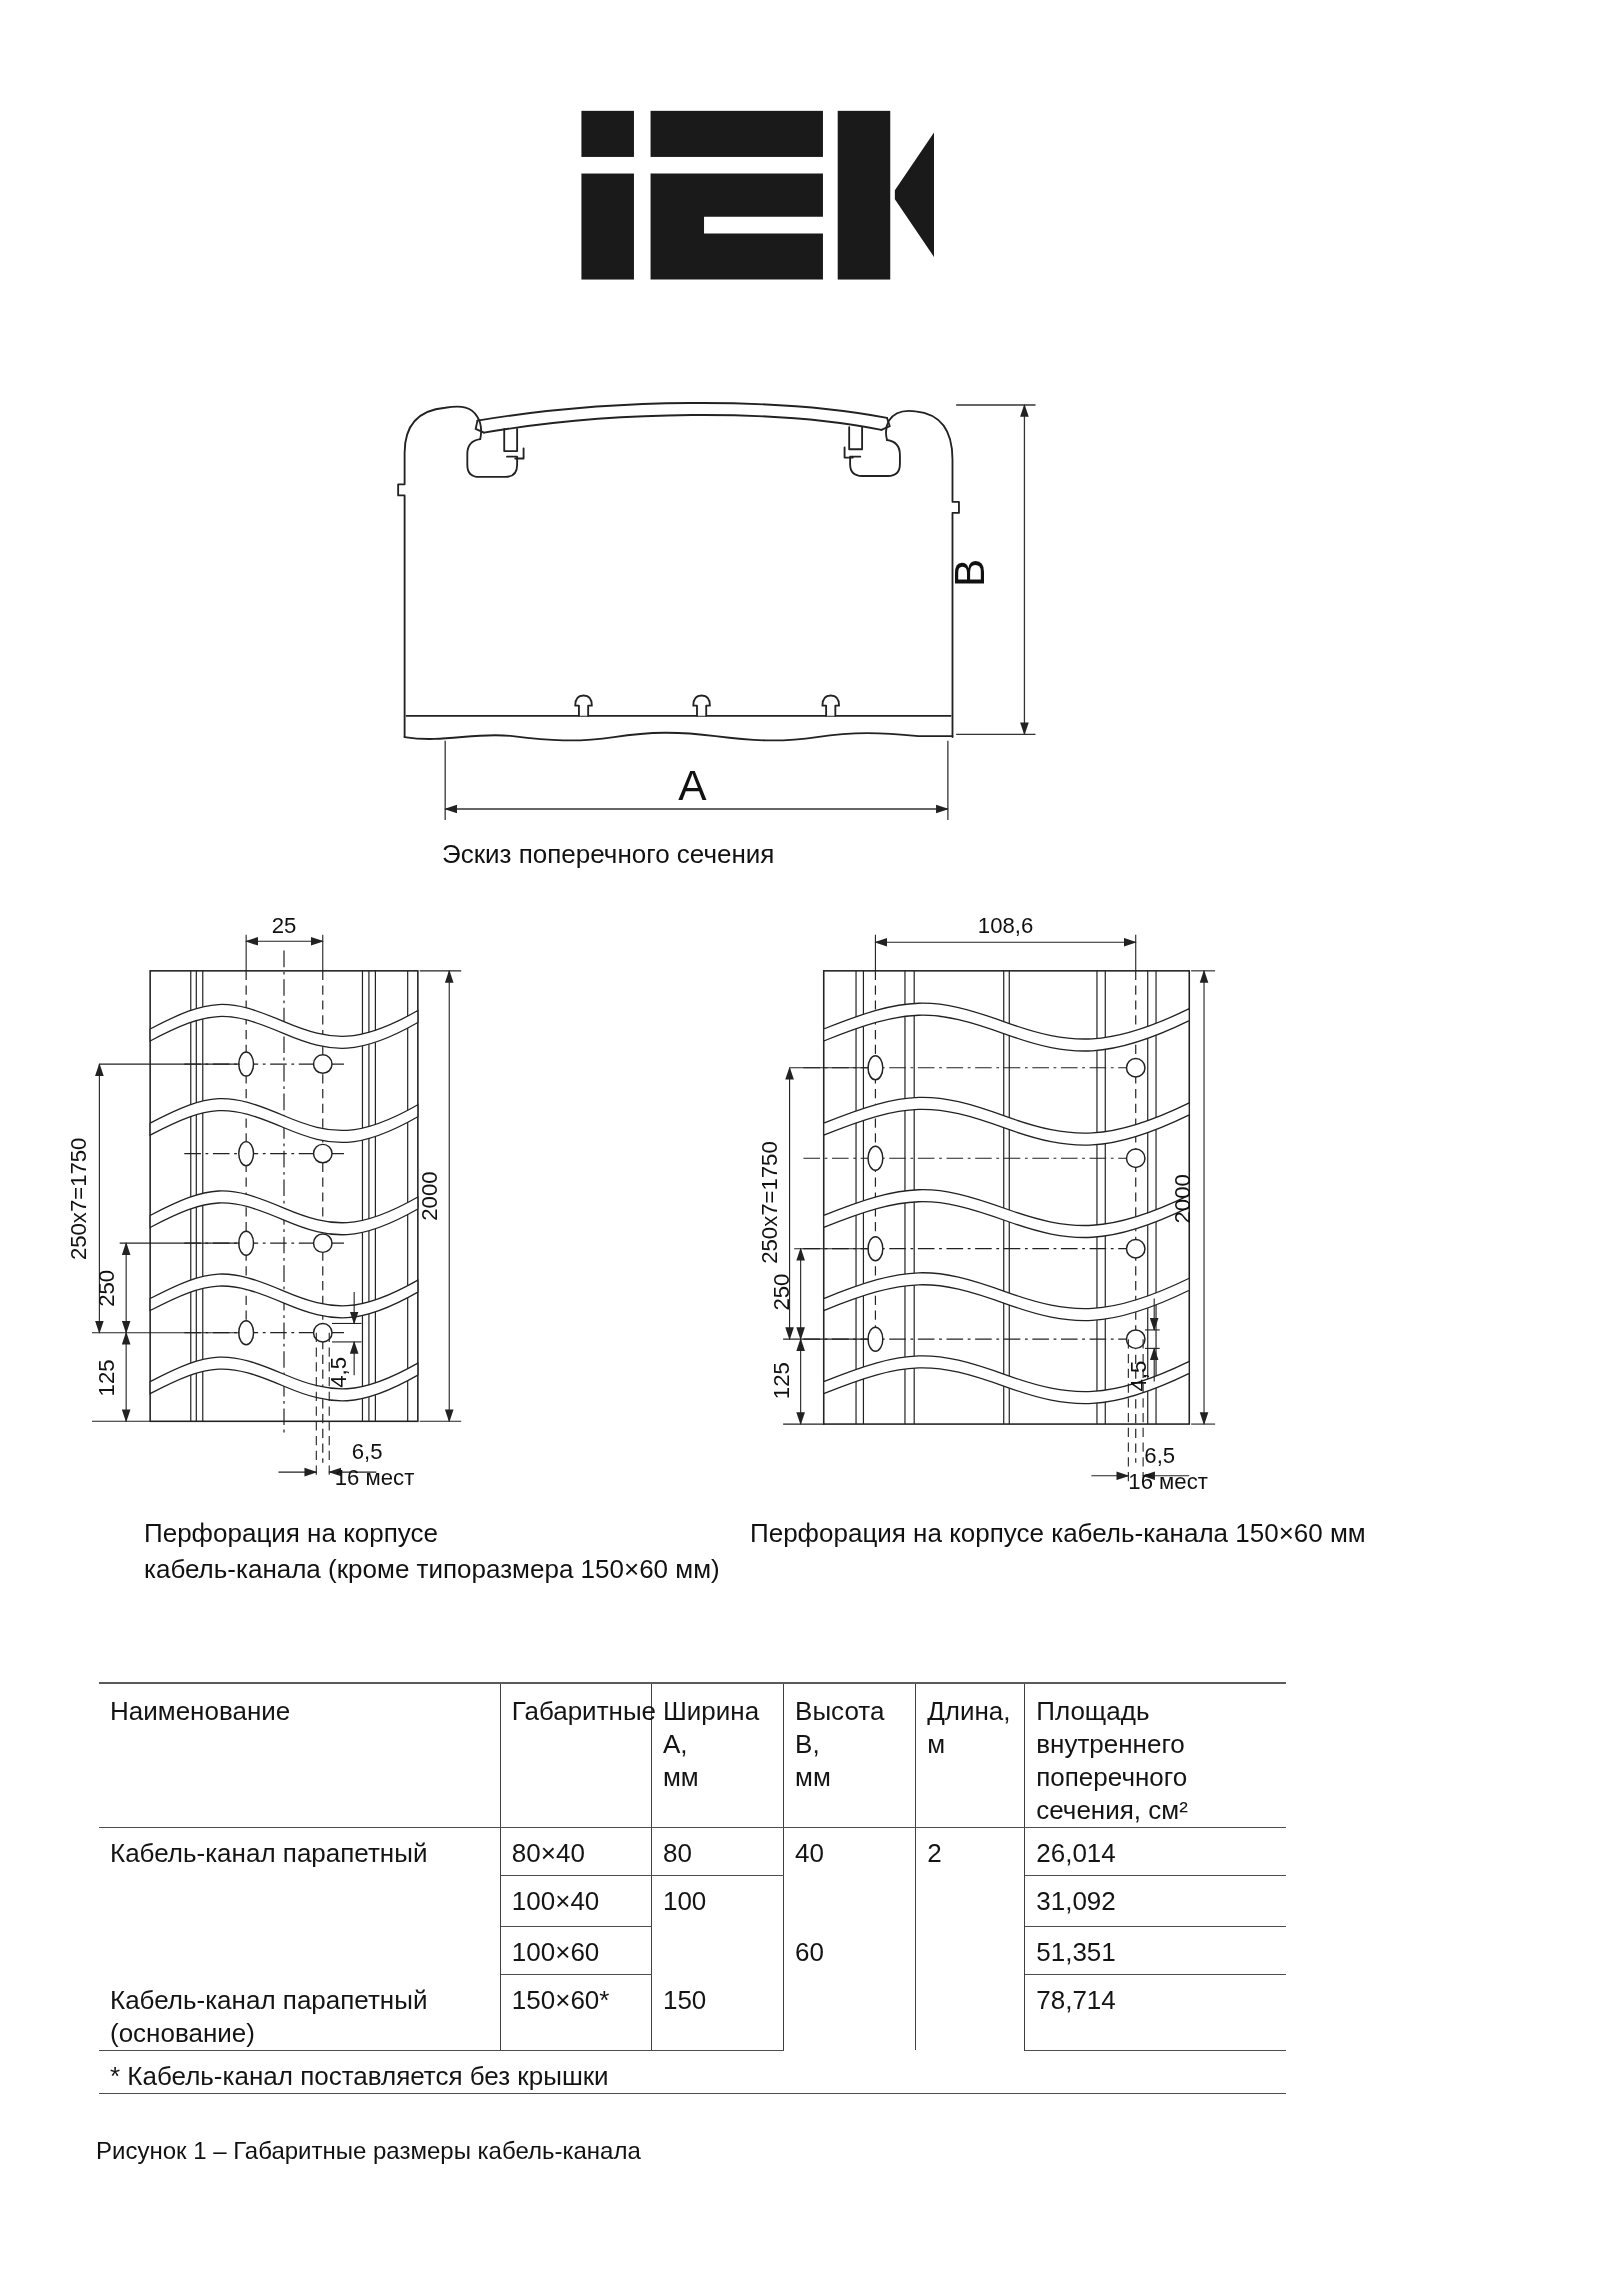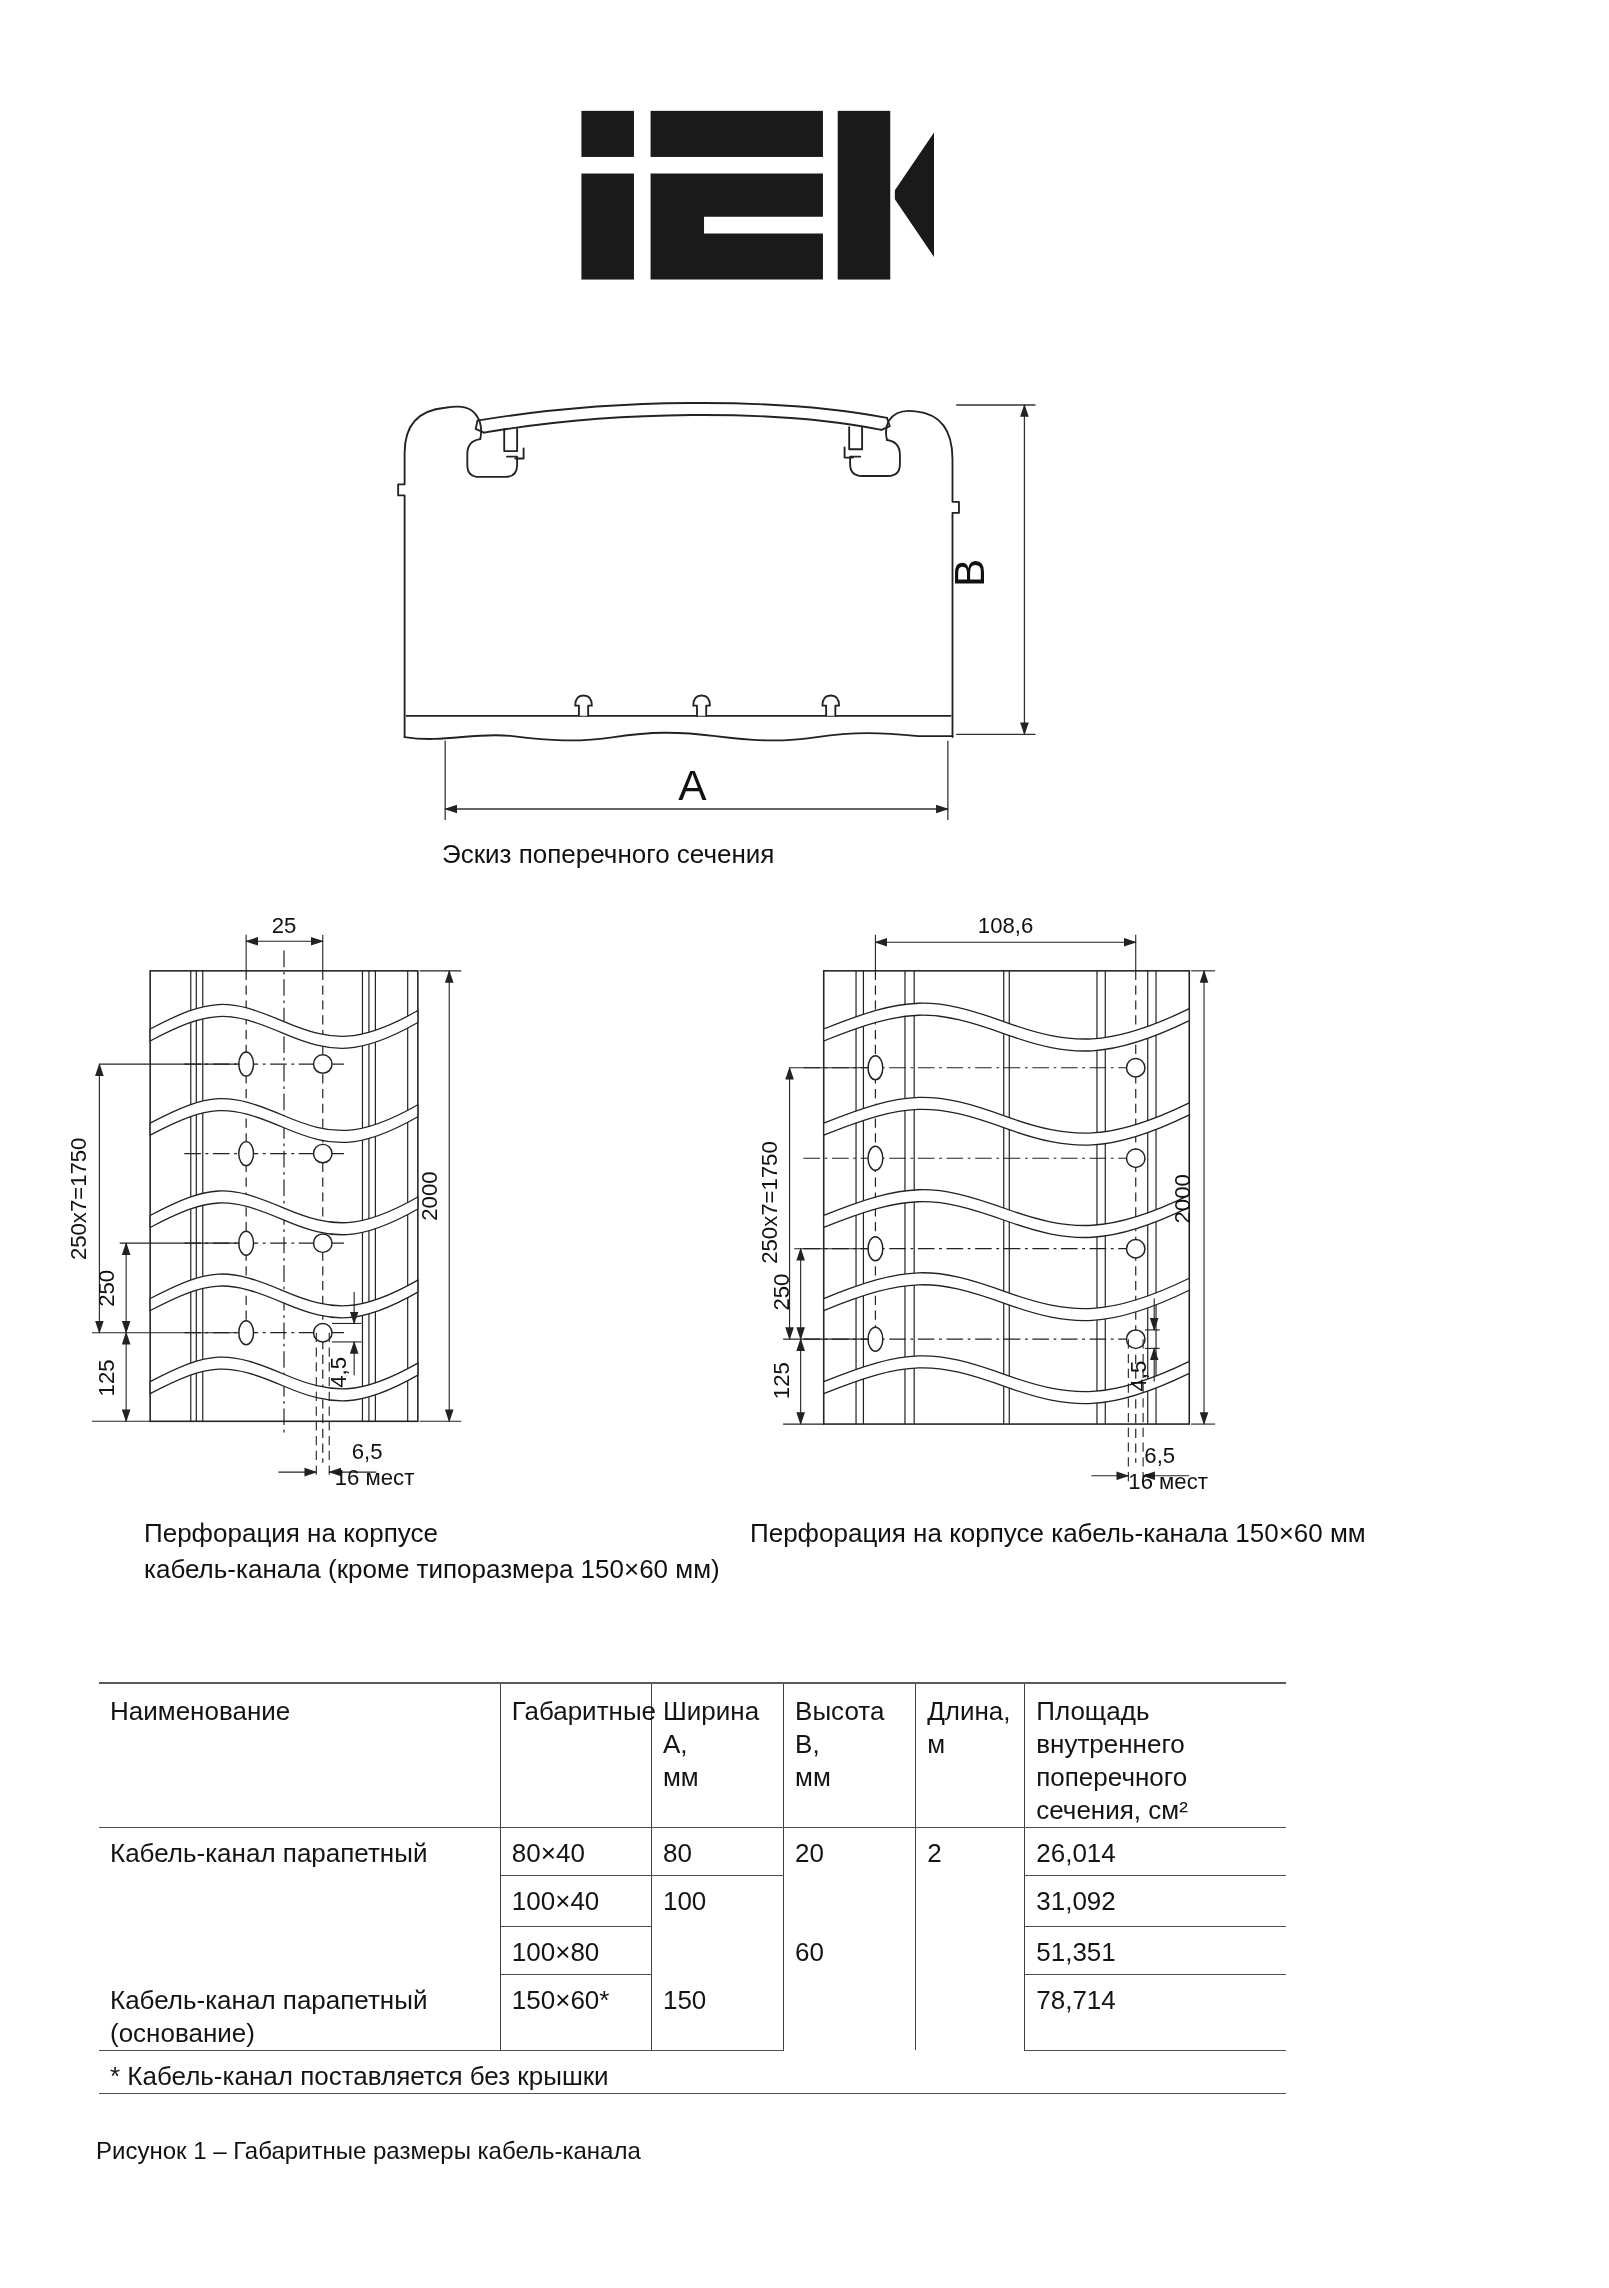--- a/index.html
+++ b/index.html
@@ -253,31 +253,31 @@
         <td class="vr">Высота В,
 мм</td>
         <td class="vr">Длина, м</td>
         <td>Площадь внутреннего
 поперечного сечения, см²</td>
       </tr>
       <tr style="height:48px">
         <td class="vr" rowspan="3">Кабель-канал парапетный</td>
         <td class="vr hb">80×40</td>
         <td class="vr hb">80</td>
-        <td class="vr" rowspan="2">20</td>
+        <td class="vr" rowspan="2">40</td>
         <td class="vr" rowspan="4">2</td>
         <td class="hb">26,014</td>
       </tr>
       <tr style="height:51px">
         <td class="vr hb">100×40</td>
         <td class="vr" rowspan="2">100</td>
         <td class="hb">31,092</td>
       </tr>
       <tr style="height:48px">
-        <td class="vr hb">100×80</td>
+        <td class="vr hb">100×60</td>
         <td class="vr" rowspan="2">60</td>
         <td class="hb">51,351</td>
       </tr>
       <tr style="height:65px">
         <td class="vr hb">Кабель-канал парапетный
 (основание)</td>
         <td class="vr hb">150×60*</td>
         <td class="vr hb">150</td>
         <td class="hb">78,714</td>
       </tr>

